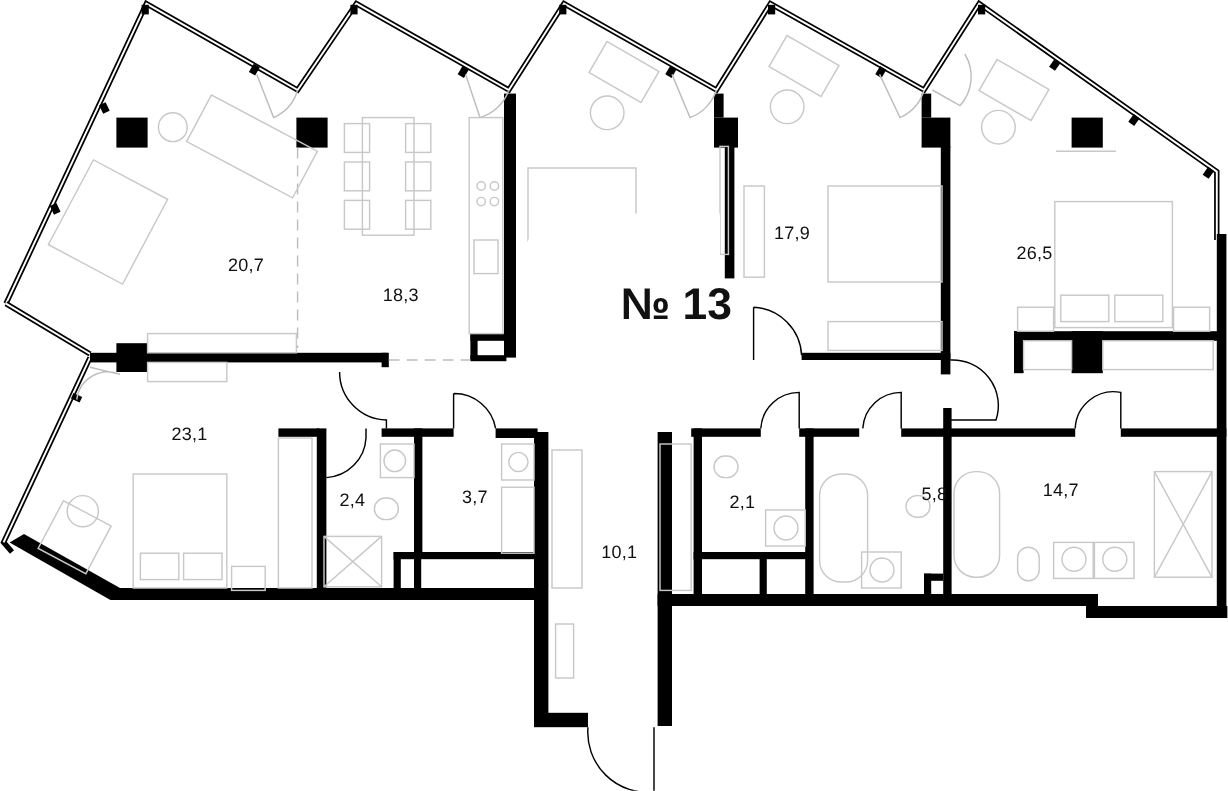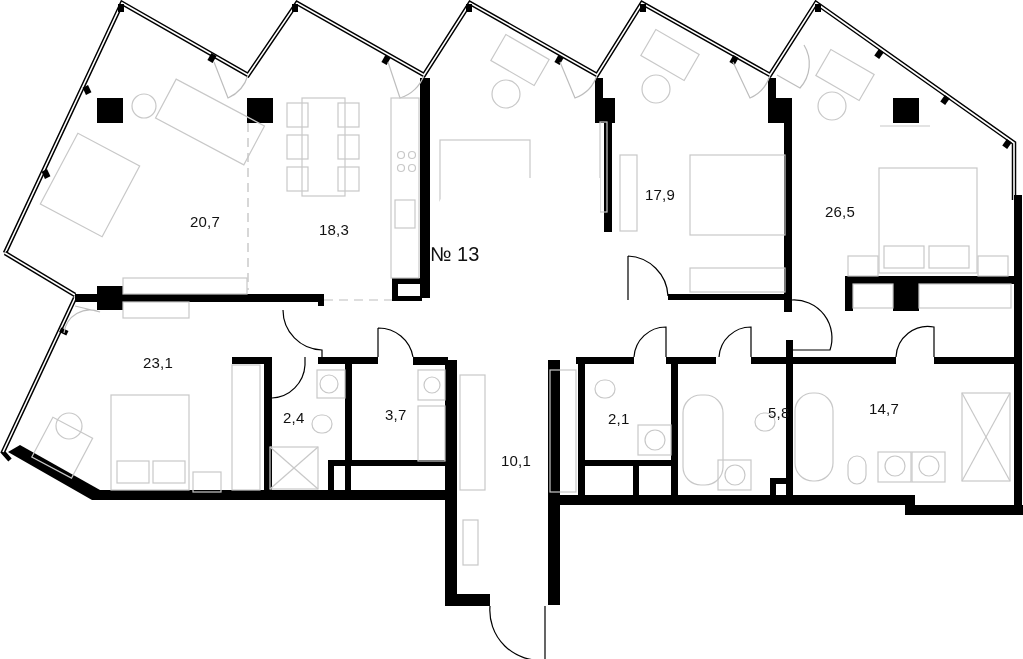--- a/index.html
+++ b/index.html
@@ -6,21 +6,21 @@
   body { width: 1023px; height: 659px; overflow: hidden; position: relative; font-family: "Liberation Sans", "DejaVu Sans", sans-serif; }
   svg { position: absolute; left: 0; top: 0; }
   .wall { fill: #000; stroke: none; }
   .win { stroke: #000; stroke-width: 4.5; fill: none; }
   .winin { stroke: #fff; stroke-width: 1.6; fill: none; }
   .furn { stroke: #c8c8c8; stroke-width: 1.2; fill: none; }
   .door { stroke: #000; stroke-width: 1.2; fill: none; }
   .doorg { stroke: #bdbdbd; stroke-width: 1.2; fill: none; }
   .dash { stroke: #bdbdbd; stroke-width: 1.2; fill: none; stroke-dasharray: 9 6; }
   .lbl { position: absolute; font-size: 15px; color: #111; letter-spacing: 0.2px; white-space: nowrap; text-align: center; }
-  .title { position: absolute; left: 430px; top: 236px; width: 180px; text-align: left; color: #111; font-size: 20px; line-height: 36px; }
+  .title { position: absolute; left: 430px; top: 236px; width: 180px; text-align: right; color: #111; font-size: 37px; line-height: 36px; font-weight: bold; }
   .blob { position: absolute; }
 </style>
 </head>
 <body>
 
 <svg width="1023" height="659" viewBox="0 0 1023 659">
 
   <g>
     <polyline class="win" points="5,253 122,3 248,75 297,3 424,75 470,3 597,75 642,3 770,75 816,3 1014,143 1014,200"></polyline>
     <polyline class="winin" points="5,253 122,3 248,75 297,3 424,75 470,3 597,75 642,3 770,75 816,3 1014,143 1014,200"></polyline>
@@ -223,22 +223,22 @@
 <svg class="blob" width="1023" height="659" viewBox="0 0 1023 659">
   <path d="M432,240 C430,200 450,180 480,178 L600,178 L600,300 L432,300 Z" fill="#fff"></path>
   <rect x="430" y="238" width="170" height="64" fill="#fff"></rect>
 </svg>
 
 <div class="title">
   <div>№ 13</div>
 </div>
 
 <div class="lbl" style="left:190px;top:213px">20,7</div>
-<div class="lbl" style="left:319px;top:221px">18,3</div>
+<div class="lbl" style="left:319px;top:238px">18,3</div>
 <div class="lbl" style="left:645px;top:186px">17,9</div>
-<div class="lbl" style="left:825px;top:203px">26,5</div>
+<div class="lbl" style="left:847px;top:203px">26,5</div>
 <div class="lbl" style="left:143px;top:354px">23,1</div>
 <div class="lbl" style="left:283px;top:409px">2,4</div>
 <div class="lbl" style="left:385px;top:406px">3,7</div>
 <div class="lbl" style="left:501px;top:452px">10,1</div>
 <div class="lbl" style="left:608px;top:410px">2,1</div>
 <div class="lbl" style="left:768px;top:404px">5,8</div>
 <div class="lbl" style="left:869px;top:400px">14,7</div>
 
 </body></html>

